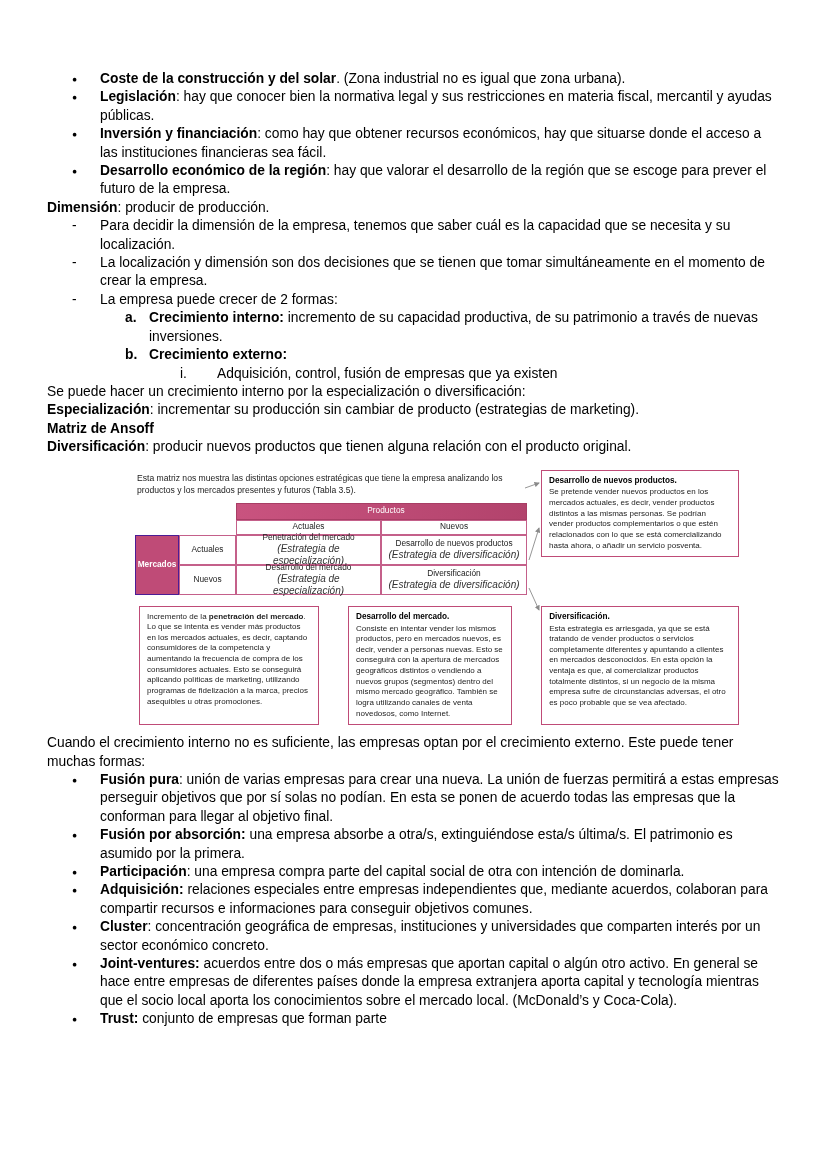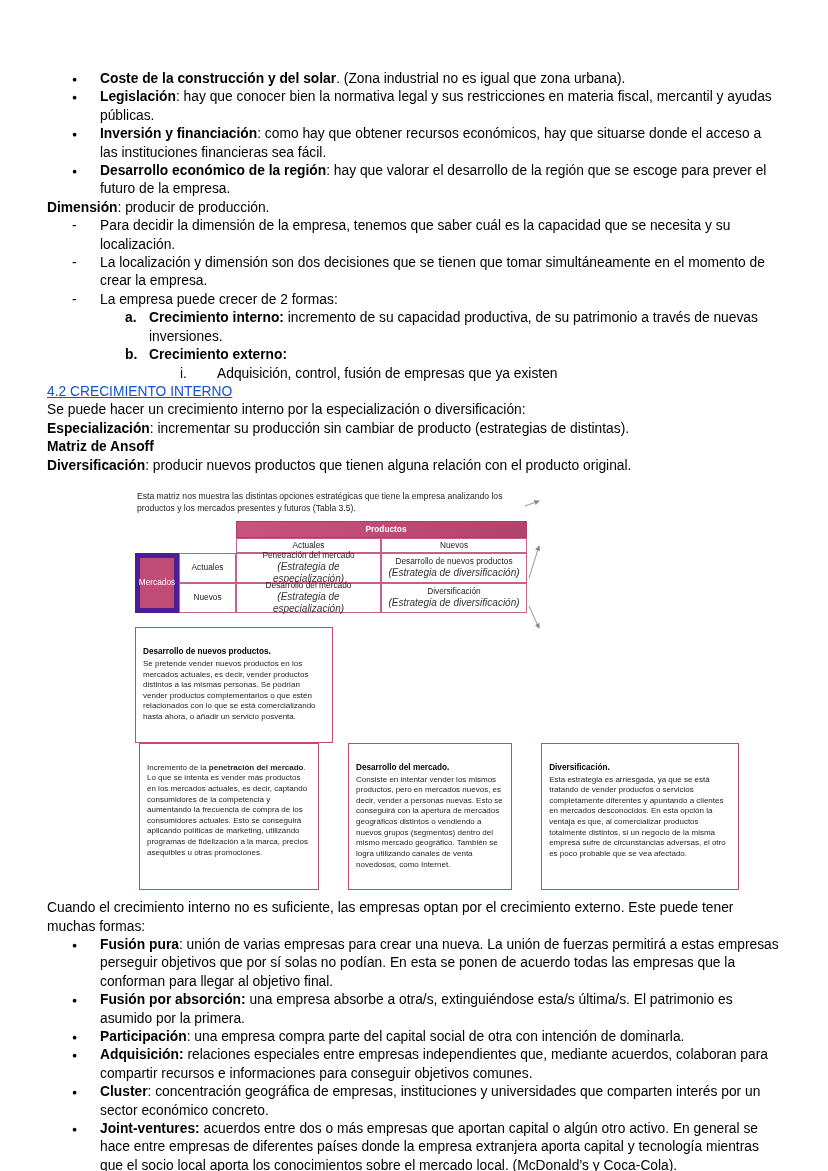--- a/index.html
+++ b/index.html
@@ -22,56 +22,56 @@
   .ct { flex:1 1 auto; }
 
   .h-link { color:#1155cc; text-decoration:underline; }
   b { font-weight:bold; }
 
   
   .figure {
     position:relative; width:604px; margin:13px 0 9px 88px;
     color:#222; font-size:8.6px; line-height:1.32;
   }
-  .fig-main { display:flex; gap:14px; align-items:flex-start;flex-direction:column; }
+  .fig-main { display:flex; gap:14px; align-items:flex-start; }
   .fig-left { width:392px; }
   .fig-intro { padding:2px 6px 0 2px; line-height:1.4; }
 
   .atable {
     display:grid; margin-top:7px;
     grid-template-columns:44px 57px 145px 146px;
     grid-template-rows:17px 15px 30px 30px;
     font-size:8.3px; line-height:1.2;
   }
   .atable .spacer { border:none; }
   .hdr-productos {
     grid-column:3/5; background:linear-gradient(90deg,#c9537f,#b2436c);
-    color:#fff; font-weight:bold; display:flex; align-items:center; justify-content:center;
+    color:#fff; font-weight:normal; display:flex; align-items:center; justify-content:center;
     border:1px solid #a83e65;
     padding-left:9px;
   }
   .colhdr { border:1px solid #c4608a; display:flex; align-items:center; justify-content:center; background:#fff; }
   .mercados {
-    grid-row:3/5; grid-column:1; background:#bf4b77; color:#fff; font-weight:normal;
-    display:flex; align-items:center; justify-content:center; border:5px solid #4c1d95;
+    grid-row:3/5; grid-column:1; background:#bf4b77; color:#fff; font-weight:bold;
+    display:flex; align-items:center; justify-content:center; border:1px solid #4c1d95;
   }
   .rowhdr { border:1px solid #c4608a; display:flex; align-items:center; justify-content:center; background:#fff; }
   .acell {
     border:1px solid #c4608a; background:#fff; padding:2px 4px;
     display:flex; flex-direction:column; align-items:center; justify-content:center; text-align:center;
   }
   .acell .sub { font-style:italic; font-size:10px; color:#333; }
 
   .fig-box {
-    border:1px solid #bf4b77; background:#fff; padding:19px 7px;
+    border:1px solid #bf4b77; background:#fff; padding:5px 7px;
     font-size:8px; line-height:1.33; color:#222;
   }
   .fig-box .bt { font-weight:bold; font-size:8.2px; color:#000; display:block; margin-bottom:1px; }
   .fig-rightcol { width:198px; }
-  .fig-bottom { display:flex; gap:29px; margin-left:4px; }
+  .fig-bottom { display:flex; gap:29px; margin-top:11px; margin-left:4px; }
   .bx1 { width:191px; }
   .bx2 { width:174px; }
   .bx3 { width:210px; }
   .fig-arrows { position:absolute; inset:0; pointer-events:none; }
 </style>
 </head>
 <body>
 
 <div class="page">
 
@@ -114,23 +114,22 @@
   <div class="li l2">
     <span class="mk">b.</span>
     <div class="ct"><b>Crecimiento externo:</b><span></span></div>
   </div>
 
   <div class="li l3">
     <span class="mk">i.</span>
     <div class="ct">Adquisición, control, fusión de empresas que ya existen</div>
   </div>
 
-  <p><a class="h-link">4.2 CRECIMIENTO INTERNO</a></p>
   <p>Se puede hacer un crecimiento interno por la especialización o diversificación:</p>
-  <p><b>Especialización</b><span>: incrementar su producción sin cambiar de producto (estrategias de distintas).</span></p>
+  <p><b>Especialización</b><span>: incrementar su producción sin cambiar de producto (estrategias de marketing).</span></p>
   <p><b>Matriz de Ansoff</b></p>
   <p><b>Diversificación</b><span>: producir nuevos productos que tienen alguna relación con el producto original.</span></p>
 
   <div class="figure">
     <div class="fig-main">
       <div class="fig-left">
         <div class="fig-intro">Esta matriz nos muestra las distintas opciones estratégicas que tiene la empresa analizando los productos y los mercados presentes y futuros (Tabla 3.5).</div>
         <div class="atable">
           <div class="spacer" style="grid-column:1/3; grid-row:1;"></div>
           <div class="hdr-productos" style="grid-row:1;">Productos</div>

